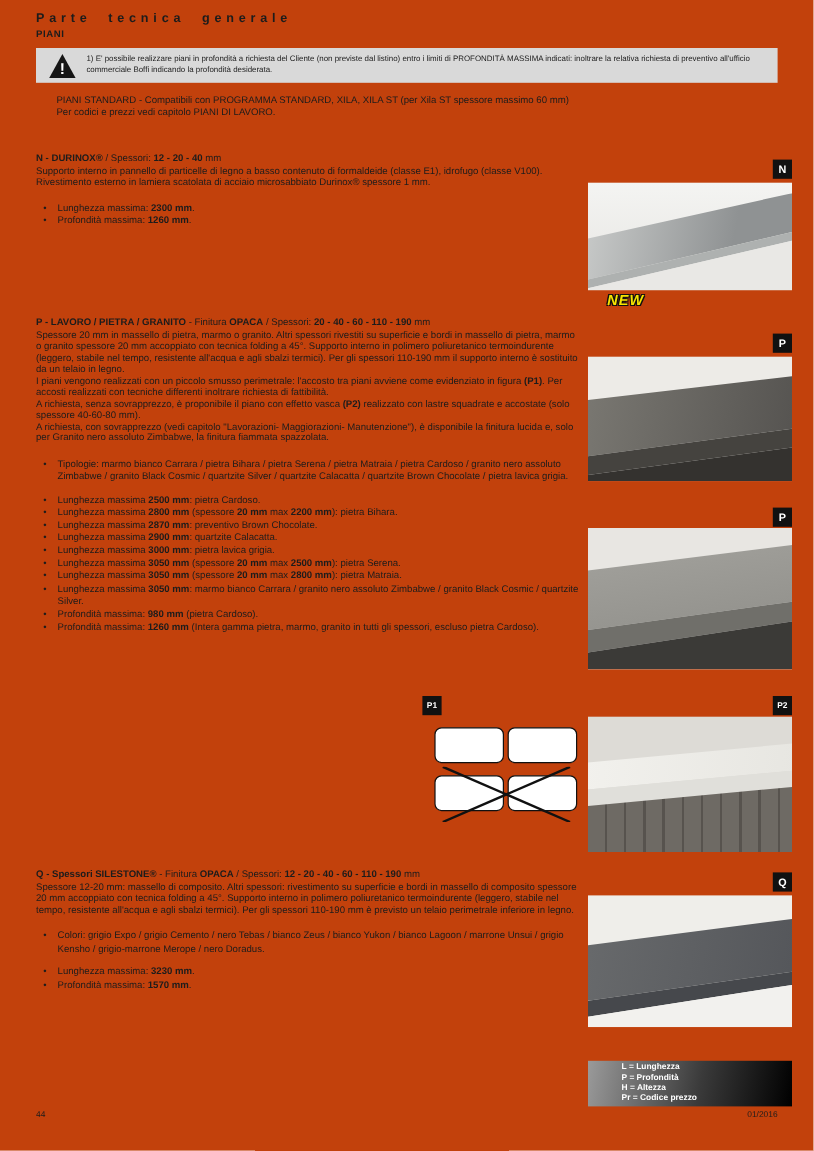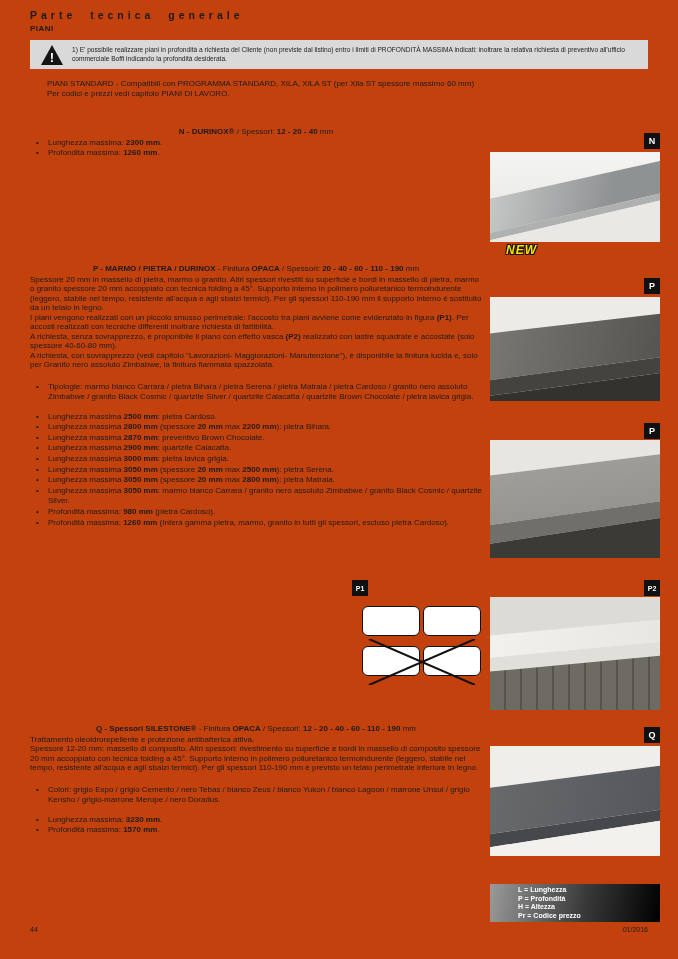--- a/index.html
+++ b/index.html
@@ -26,21 +26,21 @@
   .warn-icon { position:absolute; left:10px; top:4px; }
 
   
   .intro { position:absolute; left:47px; top:79px; width:470px; line-height:9.5px; }
 
   
   .section { position:absolute; left:30px; width:452px; line-height:9.5px; }
   #sec-n { top:127px; }
   #sec-p { top:264px; }
   #sec-q { top:724px; }
-  .sec-heading { margin-bottom:1px;text-align:center; }
+  .sec-heading { margin-bottom:1px; }
   .sec-paragraphs { margin-bottom:12px; }
   .para { }
   .bullet { position:relative; padding-left:18px; line-height:10.6px; }
   .dot { position:absolute; left:6px; }
   .bullet-group { margin-bottom:9px; }
 
   
   .taglabel {
     position:absolute; width:16px; height:16px; background:#111; color:#fff;
     font-weight:bold; font-size:9px; display:flex; align-items:center; justify-content:center;
@@ -134,30 +134,33 @@
     <span>E' possibile realizzare piani in profondità a richiesta del Cliente (non previste dal listino) entro i limiti di PROFONDITÀ MASSIMA indicati: inoltrare la relativa richiesta di preventivo all'ufficio commerciale Boffi indicando la profondità desiderata.</span>
   </div>
 
   <div class="intro">
     <div>PIANI STANDARD - Compatibili con PROGRAMMA STANDARD, XILA, XILA ST (per Xila ST spessore massimo 60 mm)</div>
     <div>Per codici e prezzi vedi capitolo PIANI DI LAVORO.</div>
   </div>
 
   <div class="section" id="sec-n">
     <div class="sec-heading"><span class="b">N - DURINOX®</span><span> / Spessori: </span><span class="b">12 - 20 - 40</span><span> mm</span></div>
+    <div class="sec-paragraphs">
+        <div class="para"><span>Supporto interno in pannello di particelle di legno a basso contenuto di formaldeide (classe E1), idrofugo (classe V100). Rivestimento esterno in lamiera scatolata di acciaio microsabbiato Durinox® spessore 1 mm.</span></div>
+      </div>
     <div class="sec-bullets">
         <div class="bullet-group">
           <div class="bullet"><span class="dot">•</span><span><span>Lunghezza massima: </span><span class="b">2300 mm</span><span>.</span></span></div>
           <div class="bullet"><span class="dot">•</span><span><span>Profondità massima: </span><span class="b">1260 mm</span><span>.</span></span></div>
         </div>
       </div>
   </div>
 
   <div class="section" id="sec-p">
-    <div class="sec-heading"><span class="b">P - MARMO / PIETRA / DURINOX</span><span> - Finitura </span><span class="b">OPACA</span><span> / Spessori: </span><span class="b">20 - 40 - 60 - 110 - 190</span><span> mm</span></div>
+    <div class="sec-heading"><span class="b">P - LAVORO / PIETRA / GRANITO</span><span> - Finitura </span><span class="b">OPACA</span><span> / Spessori: </span><span class="b">20 - 40 - 60 - 110 - 190</span><span> mm</span></div>
     <div class="sec-paragraphs">
         <div class="para"><span>Spessore 20 mm in massello di pietra, marmo o granito. Altri spessori rivestiti su superficie e bordi in massello di pietra, marmo o granito spessore 20 mm accoppiato con tecnica folding a 45°. Supporto interno in polimero poliuretanico termoindurente (leggero, stabile nel tempo, resistente all'acqua e agli sbalzi termici). Per gli spessori 110-190 mm il supporto interno è sostituito da un telaio in legno.</span></div>
         <div class="para"><span>I piani vengono realizzati con un piccolo smusso perimetrale: l'accosto tra piani avviene come evidenziato in figura </span><span class="b">(P1)</span><span>. Per accosti realizzati con tecniche differenti inoltrare richiesta di fattibilità.</span></div>
         <div class="para"><span>A richiesta, senza sovrapprezzo, è proponibile il piano con effetto vasca </span><span class="b">(P2)</span><span> realizzato con lastre squadrate e accostate (solo spessore 40-60-80 mm).</span></div>
         <div class="para"><span>A richiesta, con sovrapprezzo (vedi capitolo "Lavorazioni- Maggiorazioni- Manutenzione"), è disponibile la finitura lucida e, solo per Granito nero assoluto Zimbabwe, la finitura fiammata spazzolata.</span></div>
       </div>
     <div class="sec-bullets">
         <div class="bullet-group">
           <div class="bullet"><span class="dot">•</span><span><span>Tipologie: marmo bianco Carrara / pietra Bihara / pietra Serena / pietra Matraia / pietra Cardoso / granito nero assoluto Zimbabwe / granito Black Cosmic / quartzite Silver / quartzite Calacatta / quartzite Brown Chocolate / pietra lavica grigia.</span></span></div>
         </div>
@@ -172,21 +175,20 @@
           <div class="bullet"><span class="dot">•</span><span><span>Lunghezza massima </span><span class="b">3050 mm</span><span>: marmo bianco Carrara / granito nero assoluto Zimbabwe / granito Black Cosmic / quartzite Silver.</span></span></div>
           <div class="bullet"><span class="dot">•</span><span><span>Profondità massima: </span><span class="b">980 mm</span><span> (pietra Cardoso).</span></span></div>
           <div class="bullet"><span class="dot">•</span><span><span>Profondità massima: </span><span class="b">1260 mm</span><span> (Intera gamma pietra, marmo, granito in tutti gli spessori, escluso pietra Cardoso).</span></span></div>
         </div>
       </div>
   </div>
 
   <div class="section" id="sec-q">
     <div class="sec-heading"><span class="b">Q - Spessori SILESTONE®</span><span> - Finitura </span><span class="b">OPACA</span><span> / Spessori: </span><span class="b">12 - 20 - 40 - 60 - 110 - 190</span><span> mm</span></div>
     <div class="sec-paragraphs">
-        <div class="para"><span>Trattamento oleoidrorepellente e protezione antibatterica attiva.</span></div>
         <div class="para"><span>Spessore 12-20 mm: massello di composito. Altri spessori: rivestimento su superficie e bordi in massello di composito spessore 20 mm accoppiato con tecnica folding a 45°. Supporto interno in polimero poliuretanico termoindurente (leggero, stabile nel tempo, resistente all'acqua e agli sbalzi termici). Per gli spessori 110-190 mm è previsto un telaio perimetrale inferiore in legno.</span></div>
       </div>
     <div class="sec-bullets">
         <div class="bullet-group">
           <div class="bullet"><span class="dot">•</span><span><span>Colori: grigio Expo / grigio Cemento / nero Tebas / bianco Zeus / bianco Yukon / bianco Lagoon / marrone Unsui / grigio Kensho / grigio-marrone Merope / nero Doradus.</span></span></div>
         </div>
         <div class="bullet-group">
           <div class="bullet"><span class="dot">•</span><span><span>Lunghezza massima: </span><span class="b">3230 mm</span><span>.</span></span></div>
           <div class="bullet"><span class="dot">•</span><span><span>Profondità massima: </span><span class="b">1570 mm</span><span>.</span></span></div>
         </div>

